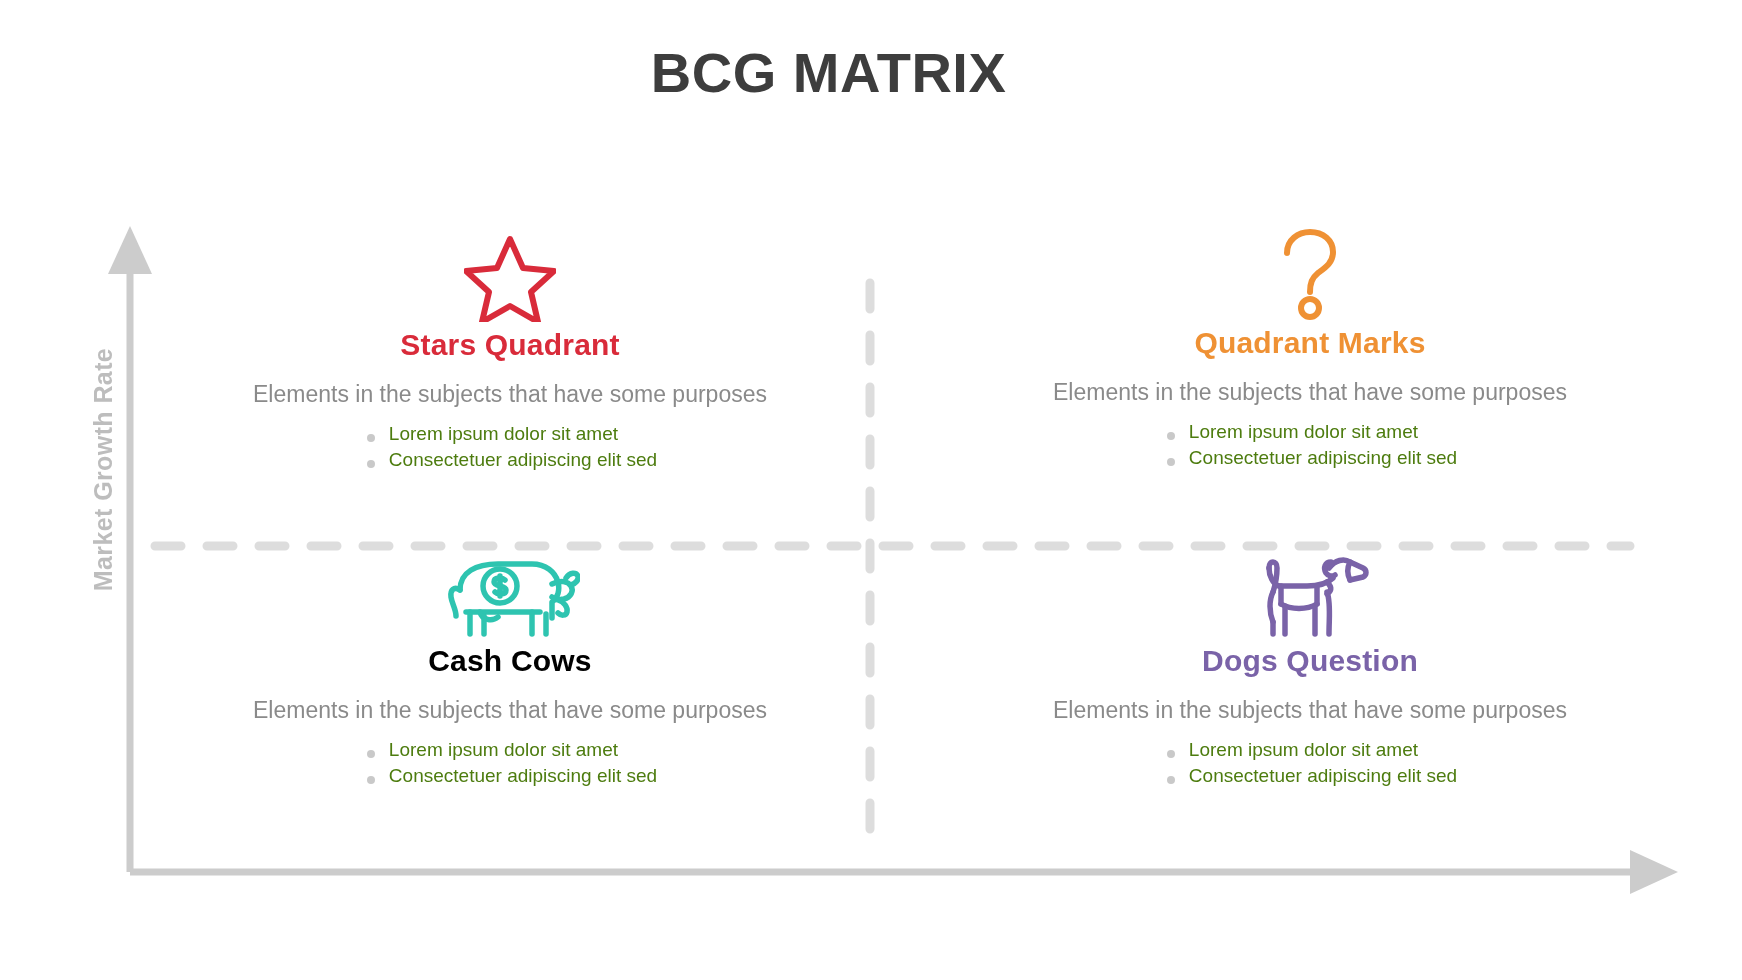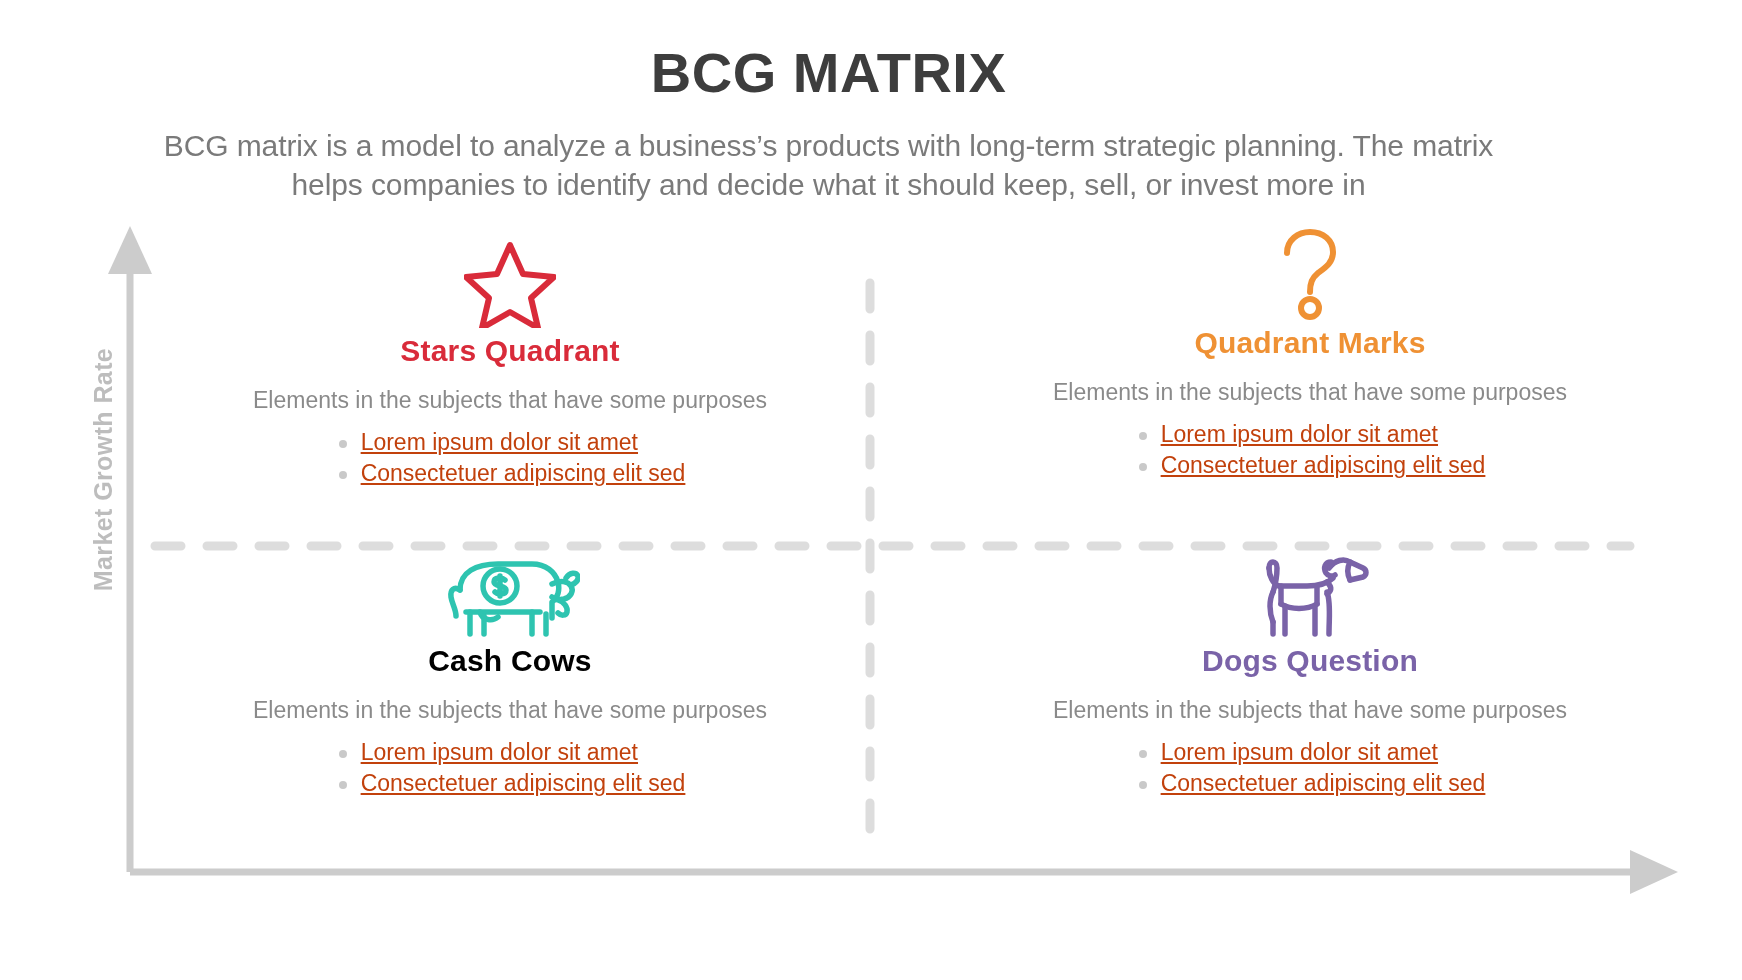--- a/index.html
+++ b/index.html
@@ -93,21 +93,21 @@
     width: 1560px;
     height: 630px;
   }
   .quadrant {
     position: absolute;
     width: 760px;
     height: 300px;
     box-sizing: border-box;
     text-align: center;
   }
-  .q-tl { left: 0px;   top: 8px; }
+  .q-tl { left: 0px;   top: 2px; }
   .q-tr { left: 800px; top: 0px; }
   .q-bl { left: 0px;   top: 318px; }
   .q-br { left: 800px; top: 318px; }
 
   .q-icon {
     height: 92px;
     display: flex;
     align-items: flex-end;
     justify-content: center;
     margin-bottom: 6px;
@@ -130,50 +130,45 @@
     text-align: center;
   }
   .q-list {
     list-style: none;
     margin: 0;
     padding: 0;
     display: inline-block;
     text-align: left;
   }
   .q-list li {
-    font-size: 23px;
+    font-size: 19px;
     font-weight: 300;
-    color: #c2410c;
+    color: #4d7c0f;
     line-height: 1.38;
     position: relative;
     padding-left: 26px;
-    text-decoration: underline;
   }
   .q-list li::before {
     content: "";
     position: absolute;
     left: 4px;
     top: 13px;
     width: 8px;
     height: 8px;
     border-radius: 50%;
     background: #c9c9c9;
   }
 </style>
 </head>
 <body>
 
 <div class="infographic">
 
   <div class="header">
     <h1 class="title">BCG MATRIX</h1>
-    <div class="subtitle">
-      <div>BCG matrix is a model to analyze a business’s products with long-term strategic planning. The matrix</div>
-      <div>helps companies to identify and decide what it should keep, sell, or invest more in</div>
-    </div>
   </div>
 
   <svg class="axis-svg" viewBox="0 0 1742 980">
 
     <line x1="130" y1="262" x2="130" y2="872" stroke="#cccccc" stroke-width="7"></line>
 
     <polygon points="130,226 108,274 152,274" fill="#cccccc"></polygon>
 
     <line x1="130" y1="872" x2="1640" y2="872" stroke="#cccccc" stroke-width="7"></line>
 

